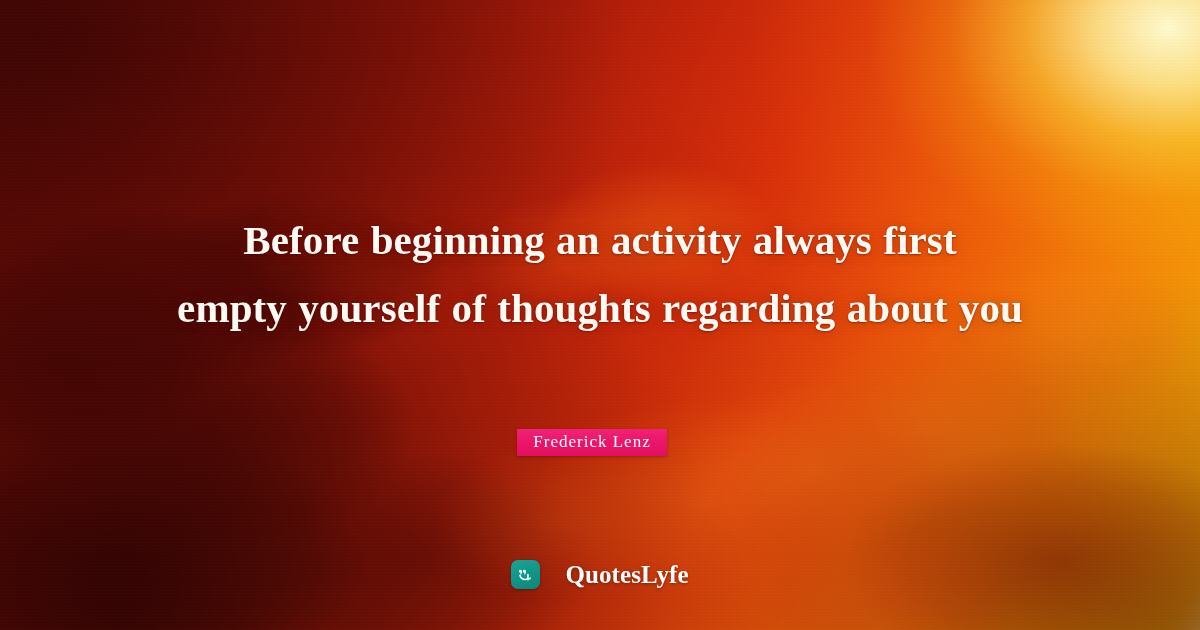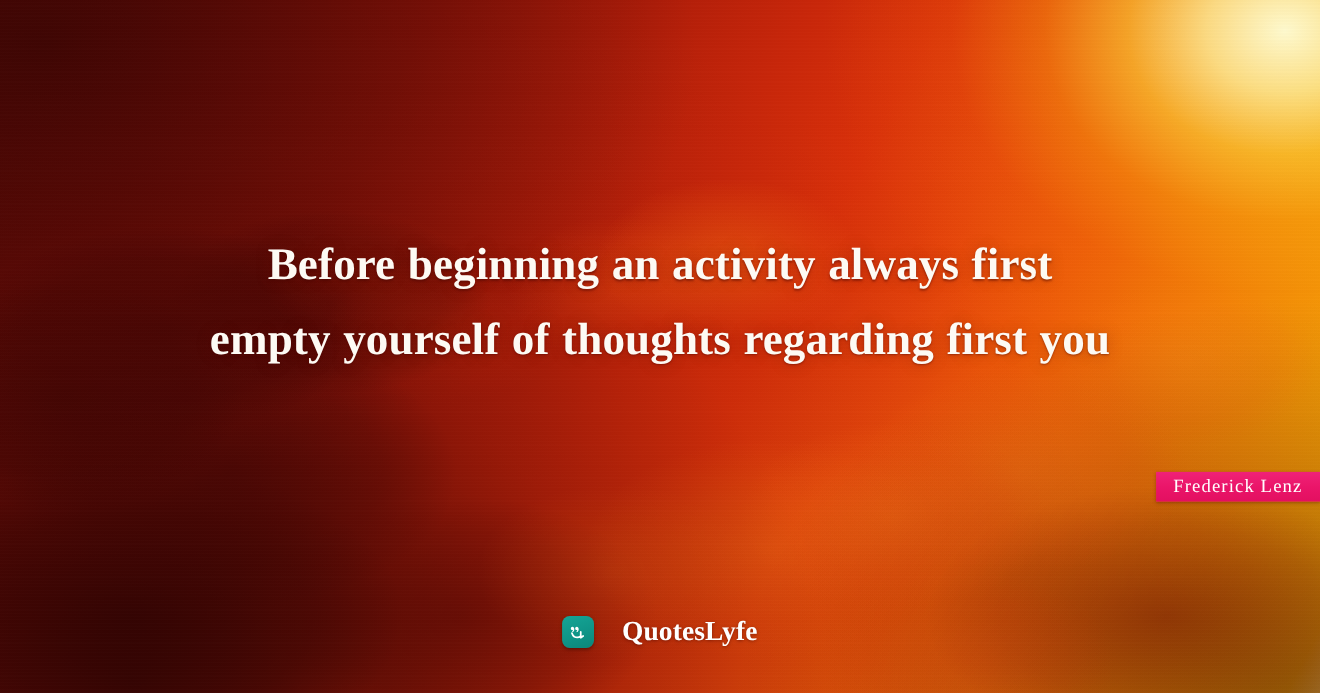--- a/index.html
+++ b/index.html
@@ -155,22 +155,22 @@
     word-spacing: 1px;
     text-shadow:
       0 1px 2px rgba(70,4,2,0.45),
       0 0 14px rgba(90,6,3,0.25);
   }
 
   .author-wrap {
     position: absolute;
     top: 429px;
     left: 0;
-    right: 0;
-    text-align: right;
+    right: 16px;
+    text-align: center;
   }
 
   .author-badge {
     display: inline-block;
     background: linear-gradient(180deg, #f02277 0%, #ea1569 52%, #e30f60 100%);
     color: #ffffff;
     font-family: "Liberation Serif", "DejaVu Serif", serif;
     font-size: 17px;
     font-weight: normal;
     letter-spacing: 1.0px;
@@ -227,21 +227,21 @@
   <div class="bg-layer bg-sun"></div>
   <div class="bg-layer bg-vignette"></div>
   <div class="bg-layer bg-vignette2"></div>
   <div class="bg-layer bg-vignette3"></div>
   <div class="bg-layer bg-texture"></div>
 
   <div class="content">
 
     <div class="quote-block">
       <div class="quote-text">Before beginning an activity always first</div>
-      <div class="quote-text">empty yourself of thoughts regarding first you</div>
+      <div class="quote-text">empty yourself of thoughts regarding about you</div>
     </div>
 
     <div class="author-wrap">
       <span class="author-badge">Frederick Lenz</span>
     </div>
 
     <div class="brand">
       <span class="brand-mark">
         <svg width="19" height="19" viewBox="0 0 24 24" aria-hidden="true">
 

